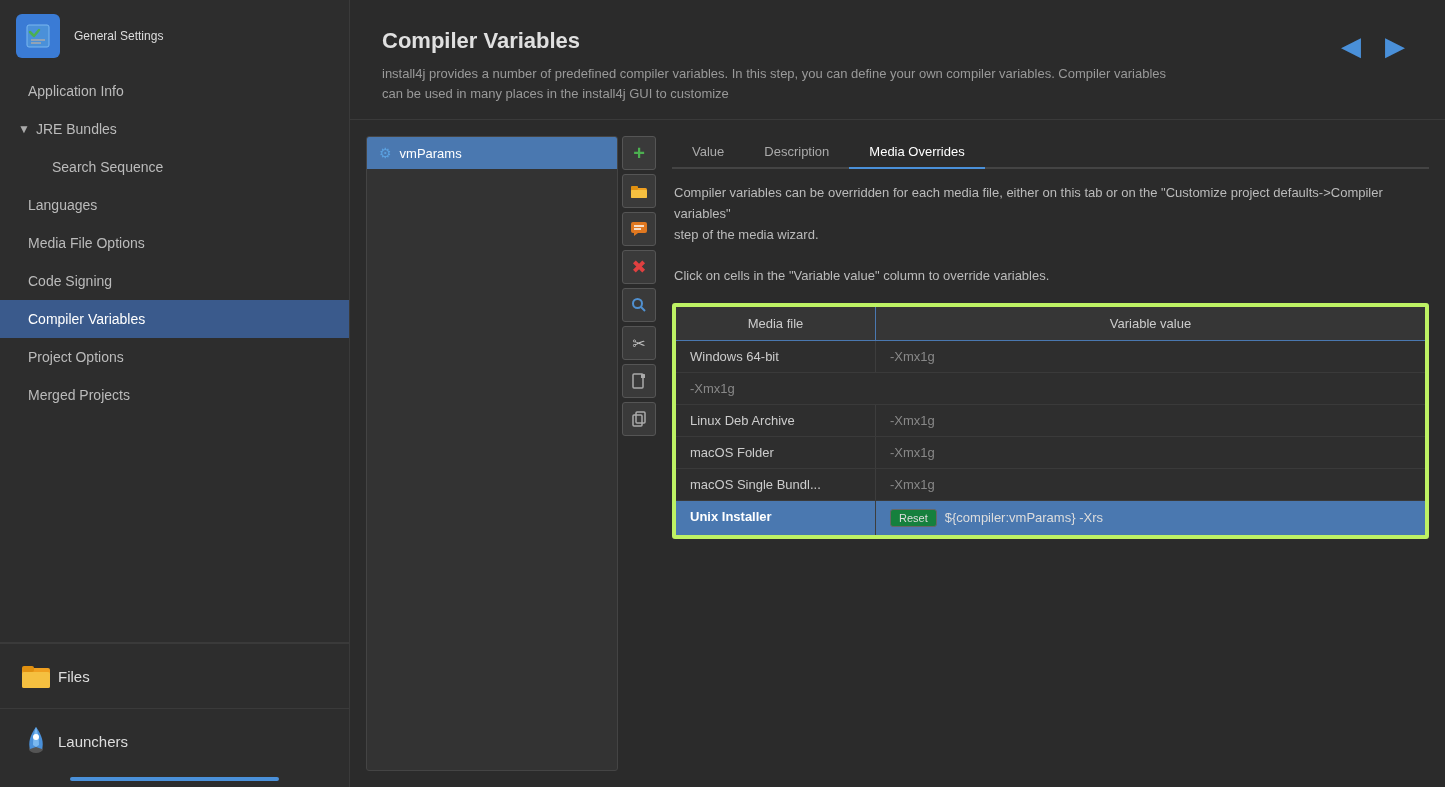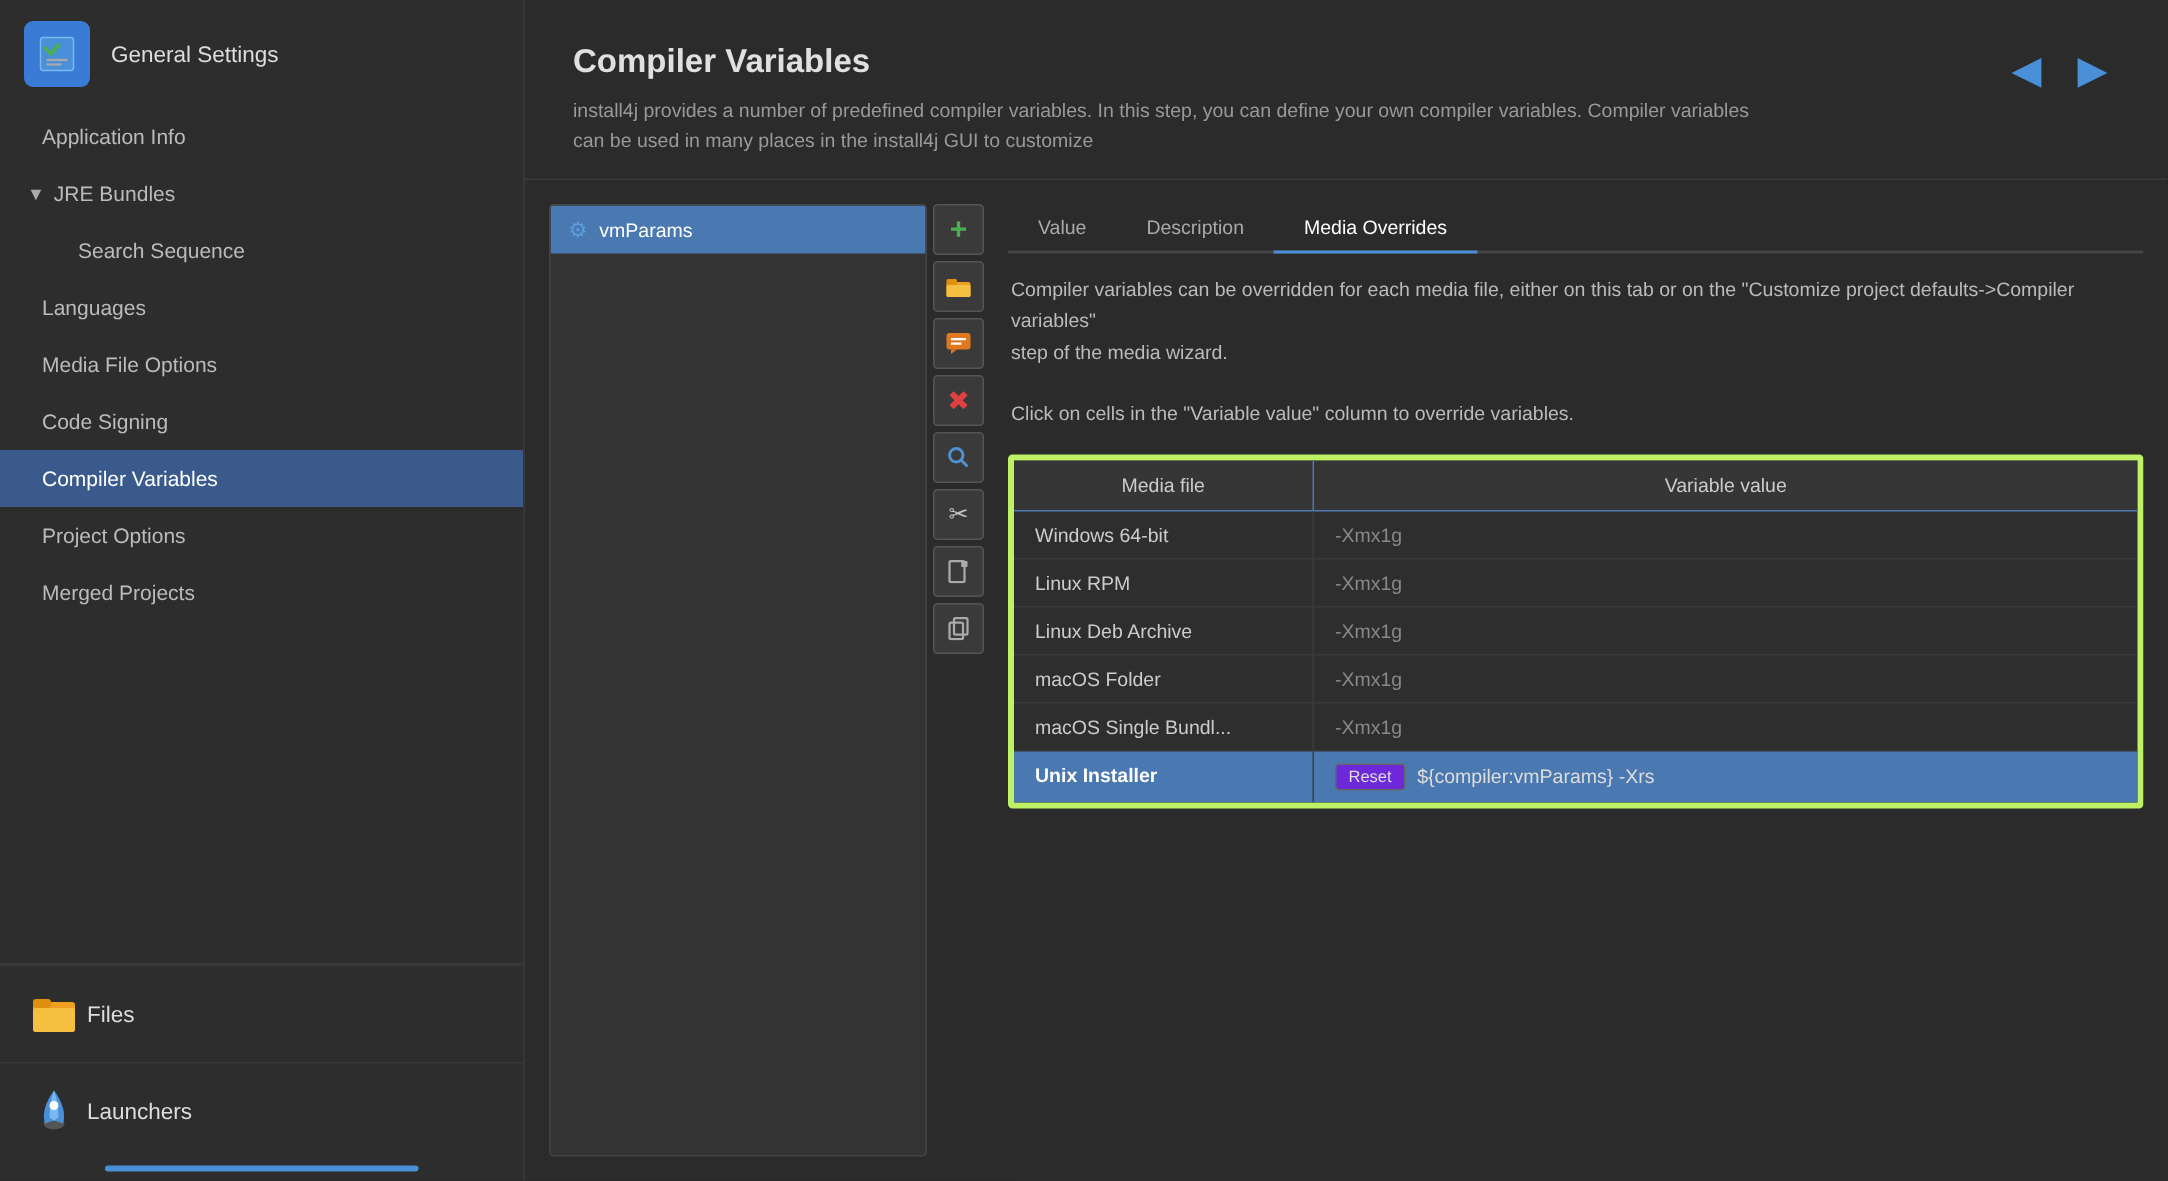--- a/index.html
+++ b/index.html
@@ -40,21 +40,21 @@
       display: flex;
       align-items: center;
       justify-content: center;
       flex-shrink: 0;
     }
     .sidebar-top-item .icon-box svg {
       width: 28px;
       height: 28px;
     }
     .sidebar-top-item .label {
-      font-size: 15px;
+      font-size: 12px;
       color: #ddd;
       font-weight: 500;
     }
 
     .sidebar-nav {
       flex: 1;
       overflow-y: auto;
     }
 
     .nav-item {
@@ -306,21 +306,21 @@
     .cell-media { width: 200px; padding: 8px 14px; font-size: 13px; color: #ccc; border-right: 1px solid #3d3d3d; }
     .cell-value { flex: 1; padding: 8px 14px; font-size: 13px; color: #888; }
     .table-row.selected .cell-media { color: #fff; font-weight: 600; }
     .table-row.selected .cell-value { color: #ddd; font-style: normal; }
     .cell-value.has-reset {
       display: flex;
       align-items: center;
       gap: 8px;
     }
     .reset-btn {
-      background: #6d28d9;
+      background: #15803d;
       color: #ddd;
       border: 1px solid #666;
       padding: 2px 8px;
       border-radius: 3px;
       font-size: 11px;
       cursor: pointer;
     }
   </style>
 </head>
 <body>
@@ -491,21 +491,20 @@
           <div class="col-media">Media file</div>
           <div class="col-value">Variable value</div>
         </div>
 
         <div class="table-row">
           <div class="cell-media">Windows 64-bit</div>
           <div class="cell-value">-Xmx1g</div>
         </div>
 
         <div class="table-row">
-          <div class="cell-media">Linux RPM</div>
           <div class="cell-value">-Xmx1g</div>
         </div>
 
         <div class="table-row">
           <div class="cell-media">Linux Deb Archive</div>
           <div class="cell-value">-Xmx1g</div>
         </div>
 
         <div class="table-row">
           <div class="cell-media">macOS Folder</div>

